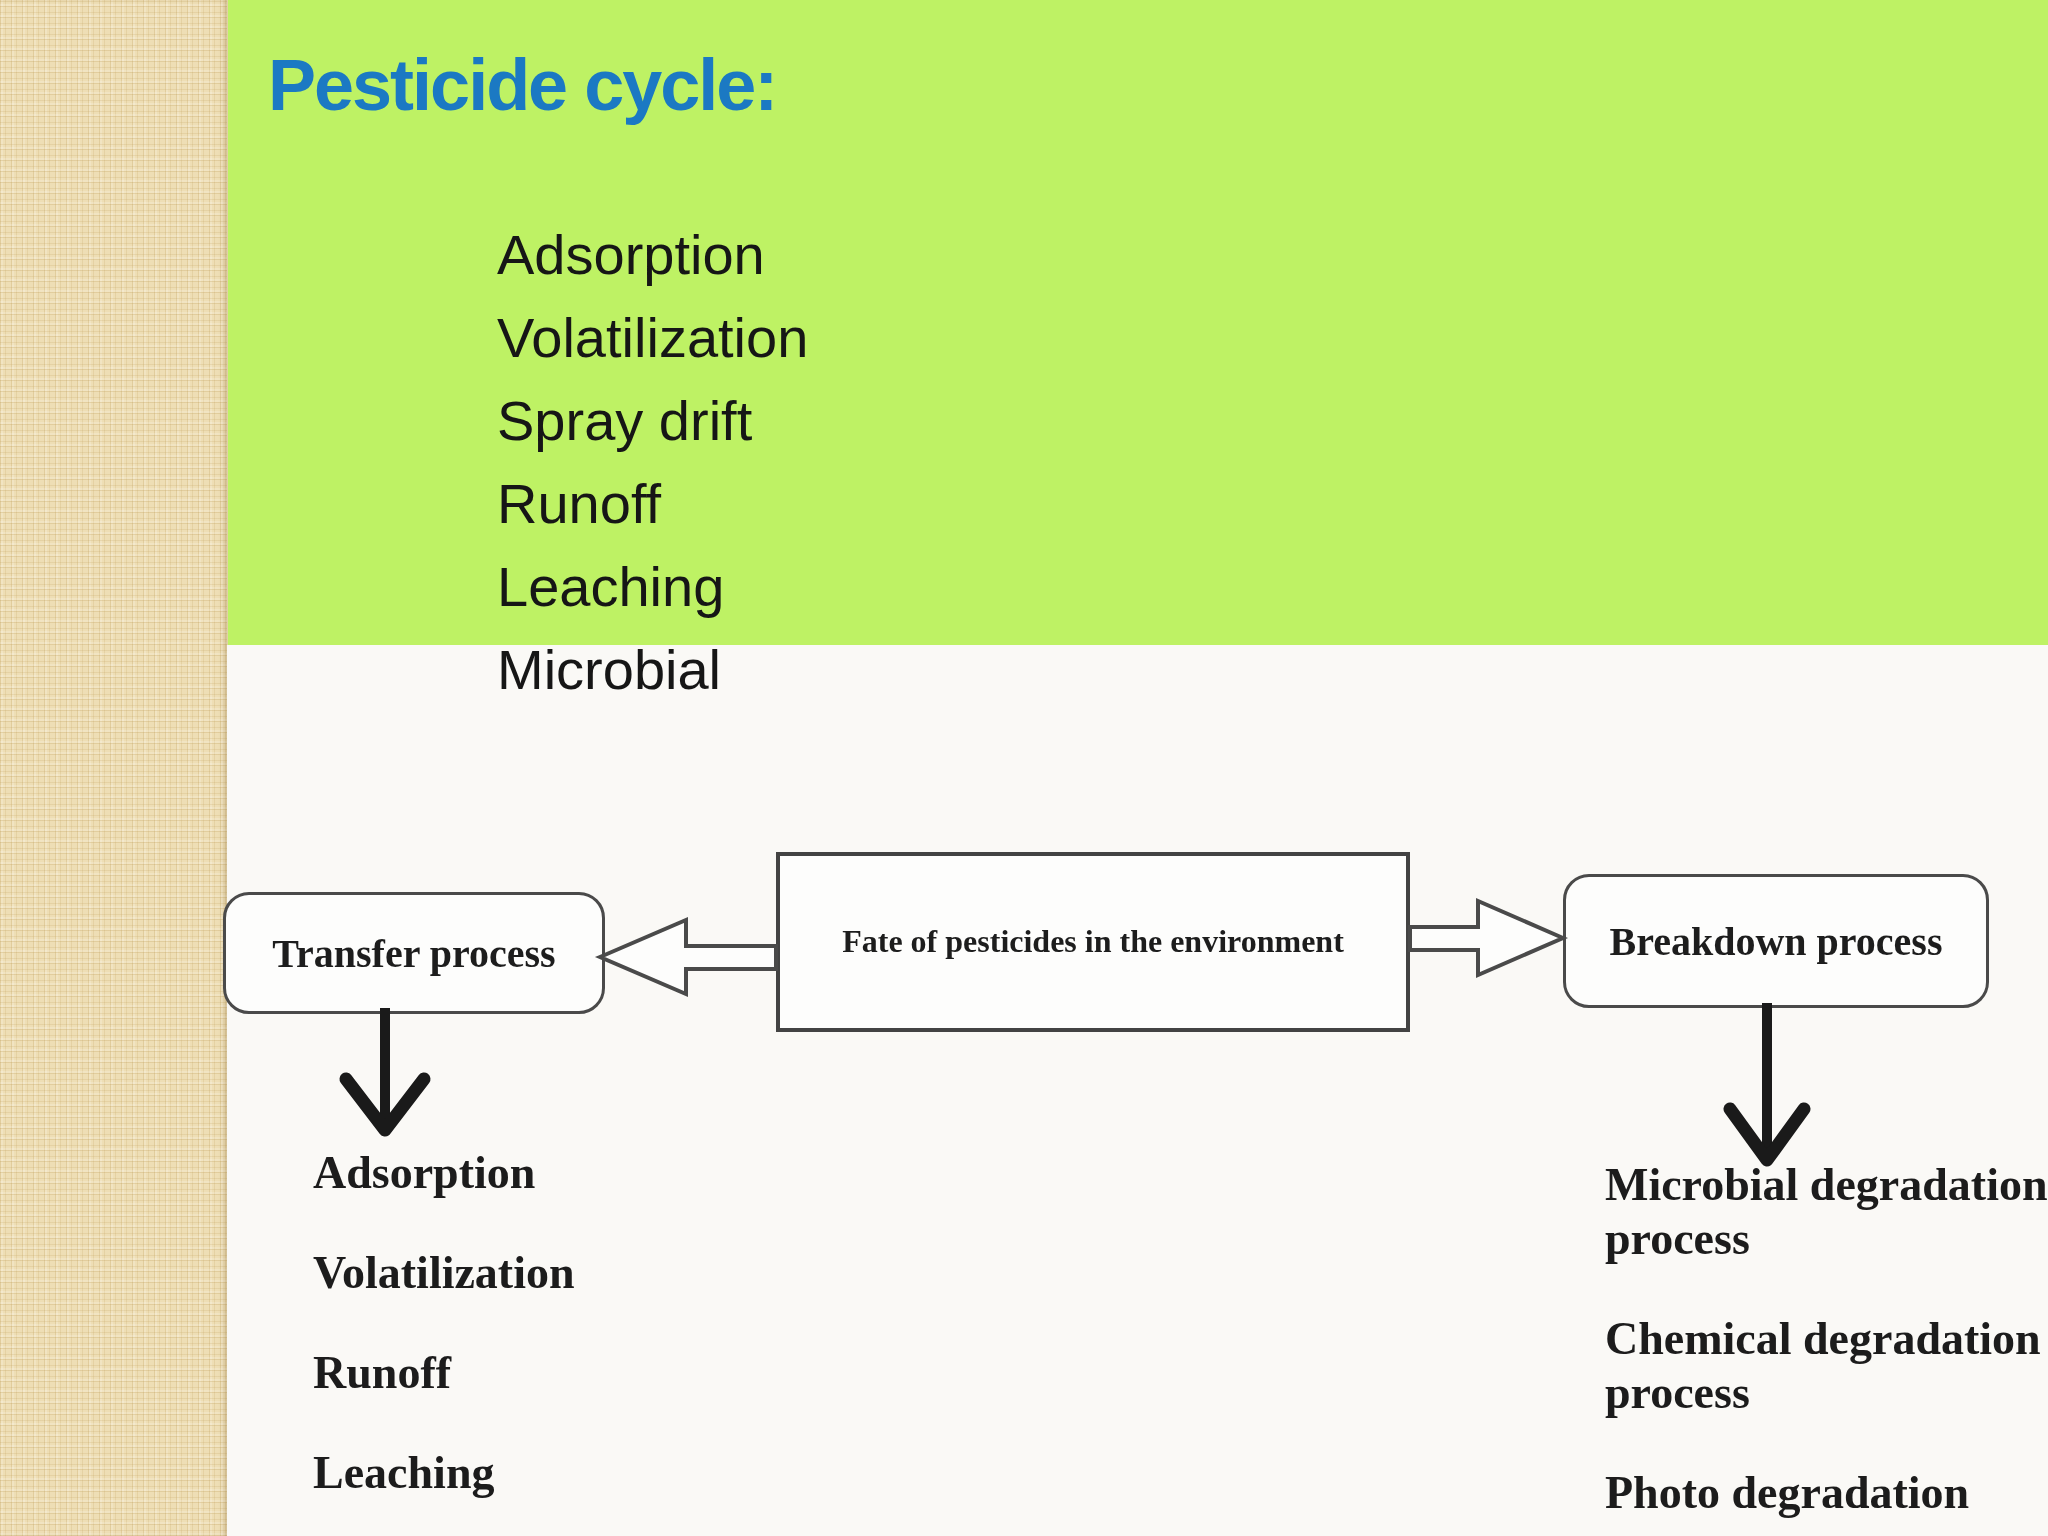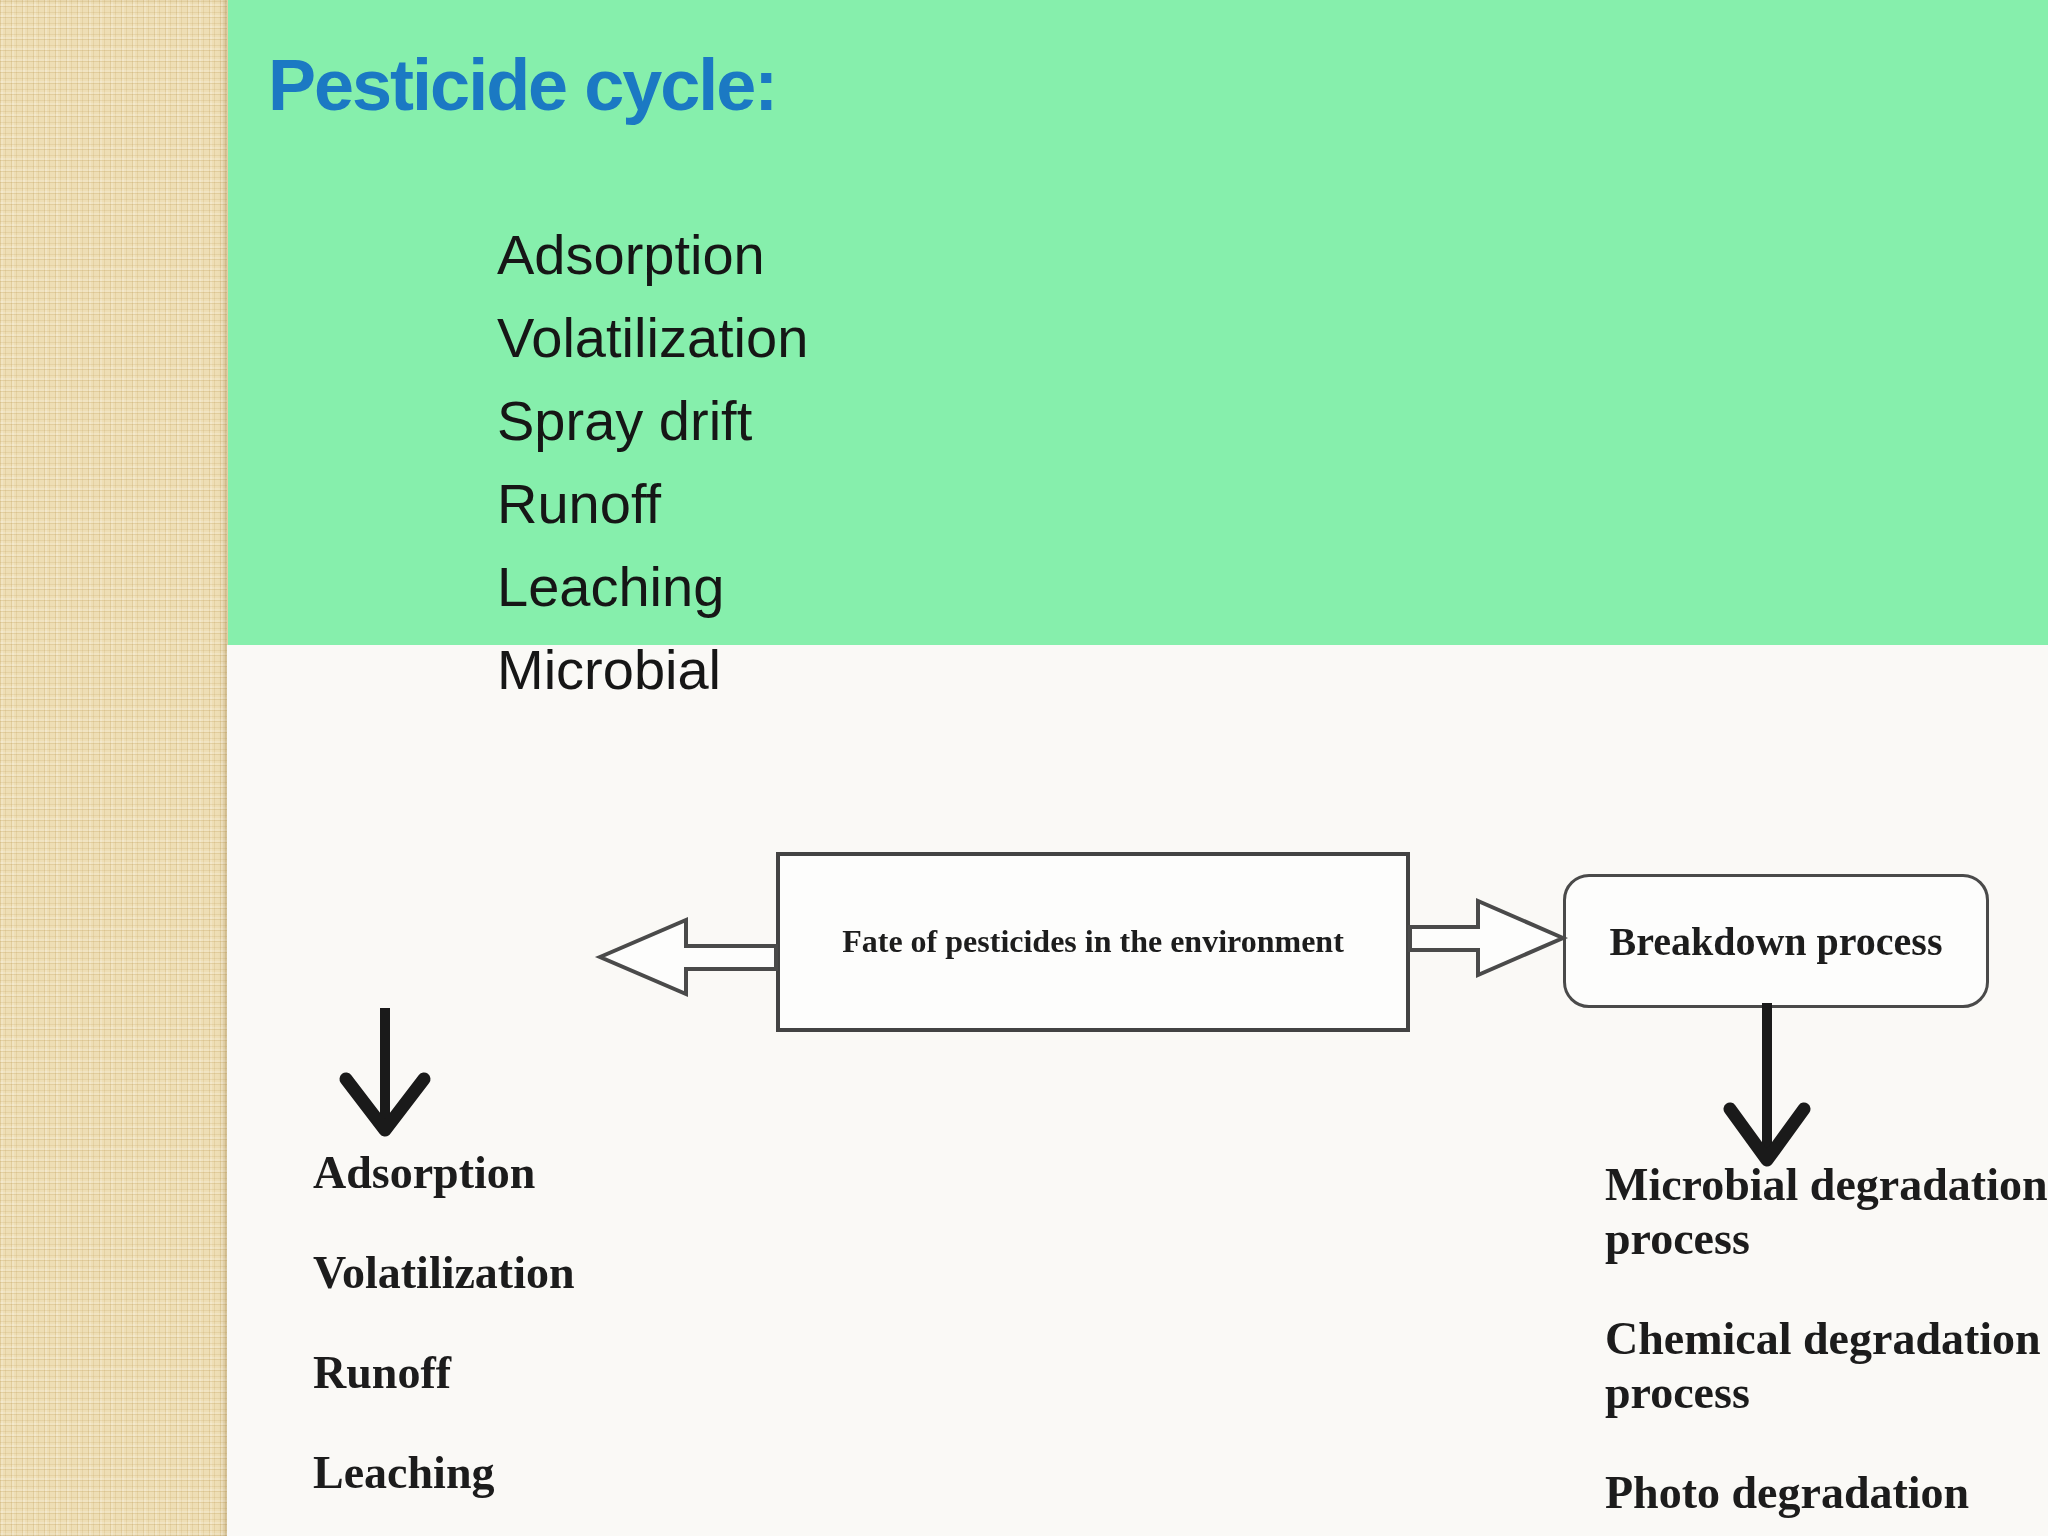--- a/index.html
+++ b/index.html
@@ -1,19 +1,19 @@
 <!DOCTYPE html>
 <html><head>
 <meta charset="utf-8">
 <style>
   html,body{margin:0;padding:0;background:#ffffff;}
   #slide{
     position:relative;
     width:2048px;height:1536px;
-    background:#86efac;
+    background:#bef264;
     overflow:hidden;
     font-family:"Liberation Sans", sans-serif;
   }
   
   .stripe{
     position:absolute;left:0;top:0;width:227px;height:1536px;
     background-color:#eedeb5;
     background-image:
       repeating-linear-gradient(0deg, rgba(196,165,100,.30) 0 1px, rgba(255,255,255,.18) 1px 3px, transparent 3px 5px, rgba(196,165,100,.22) 5px 6px, transparent 6px 11px),
       repeating-linear-gradient(90deg, rgba(196,165,100,.30) 0 1px, rgba(255,255,255,.18) 1px 3px, transparent 3px 5px, rgba(196,165,100,.22) 5px 6px, transparent 6px 11px);
@@ -72,20 +72,23 @@
 
   <div class="process-list">
     <div>Adsorption</div>
     <div>Volatilization</div>
     <div>Spray drift</div>
     <div>Runoff</div>
     <div>Leaching</div>
     <div>Microbial</div>
   </div>
 
+  <div class="fc-box transfer-box">
+    <span>Transfer process</span>
+  </div>
 
   <div class="fc-box fate-box">
     <span>Fate of pesticides in the environment</span>
   </div>
 
   <div class="fc-box breakdown-box">
     <span>Breakdown process</span>
   </div>
 
   <svg class="arrow-layer" viewBox="0 0 2048 1536">

